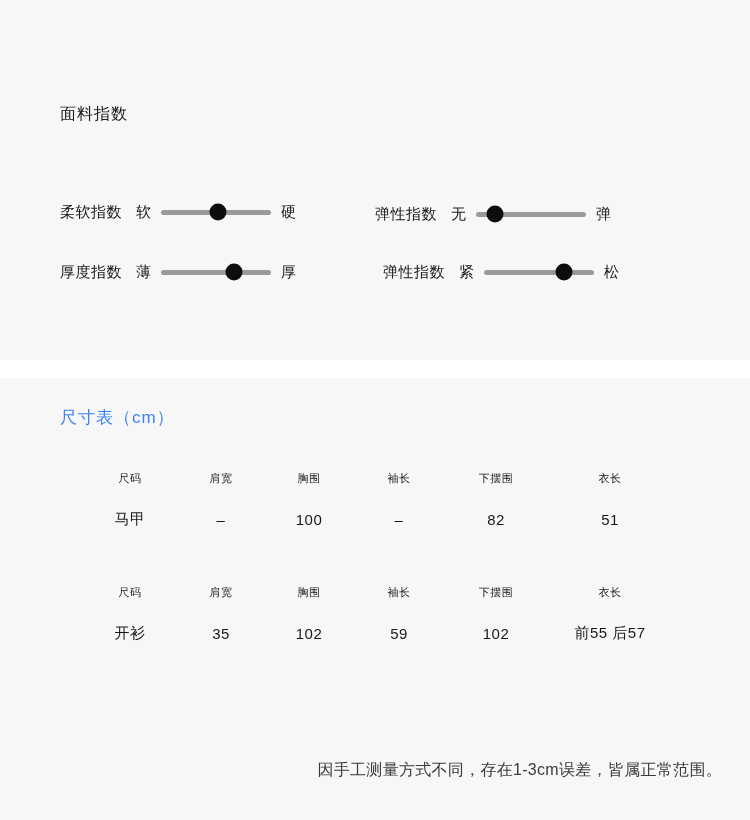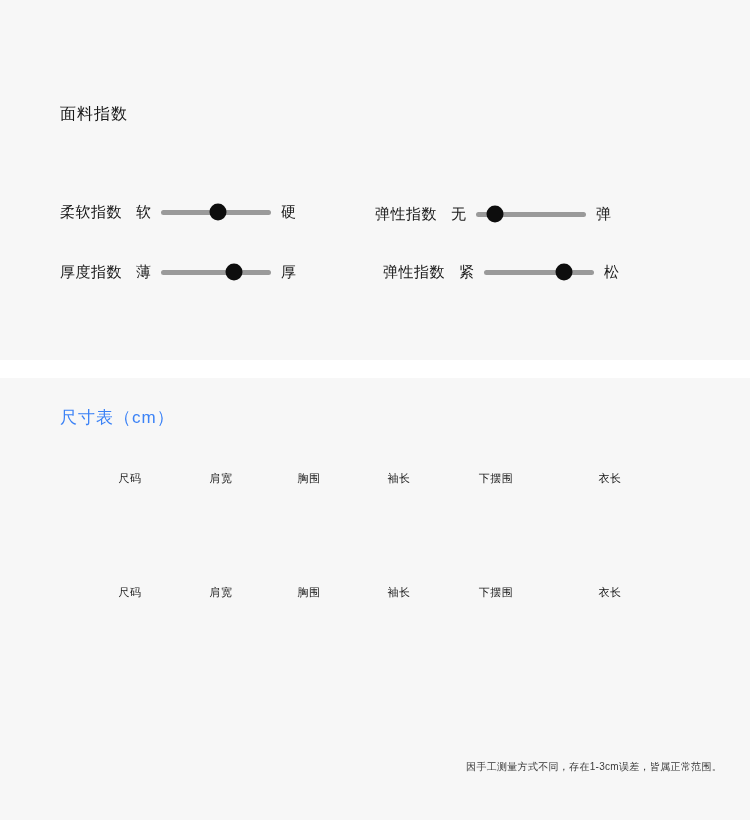--- a/index.html
+++ b/index.html
@@ -122,21 +122,21 @@
   .size-table td.col-1 { width: 86px; }
   .size-table td.col-2 { width: 90px; }
   .size-table td.col-3 { width: 90px; }
   .size-table td.col-4 { width: 104px; }
   .size-table td.col-5 { width: 124px; }
 
   #size-note {
     position: absolute;
     right: 28px;
     top: 760px;
-    font-size: 10px;
+    font-size: 16px;
     color: #3a3a3a;
     letter-spacing: 0.3px;
   }
 </style>
 </head>
 <body>
 
 <div class="panel" id="fabric-panel"></div>
 
 <div id="fabric-title">面料指数</div>
@@ -184,29 +184,45 @@
 <table class="size-table" id="size-table-1">
   <tbody>
       <tr class="header">
     <td class="col-0">尺码</td>
     <td class="col-1">肩宽</td>
     <td class="col-2">胸围</td>
     <td class="col-3">袖长</td>
     <td class="col-4">下摆围</td>
     <td class="col-5">衣长</td>
   </tr>
+  <tr>
+    <td class="col-0">马甲</td>
+    <td class="col-1">–</td>
+    <td class="col-2">100</td>
+    <td class="col-3">–</td>
+    <td class="col-4">82</td>
+    <td class="col-5">51</td>
+  </tr>
 </tbody>
   </table>
 
 <table class="size-table" id="size-table-2">
   <tbody>
       <tr class="header">
     <td class="col-0">尺码</td>
     <td class="col-1">肩宽</td>
     <td class="col-2">胸围</td>
     <td class="col-3">袖长</td>
     <td class="col-4">下摆围</td>
     <td class="col-5">衣长</td>
   </tr>
+  <tr>
+    <td class="col-0">开衫</td>
+    <td class="col-1">35</td>
+    <td class="col-2">102</td>
+    <td class="col-3">59</td>
+    <td class="col-4">102</td>
+    <td class="col-5">前55 后57</td>
+  </tr>
 </tbody>
   </table>
 
 <div id="size-note">因手工测量方式不同，存在1-3cm误差，皆属正常范围。</div>
 
 </body></html>

